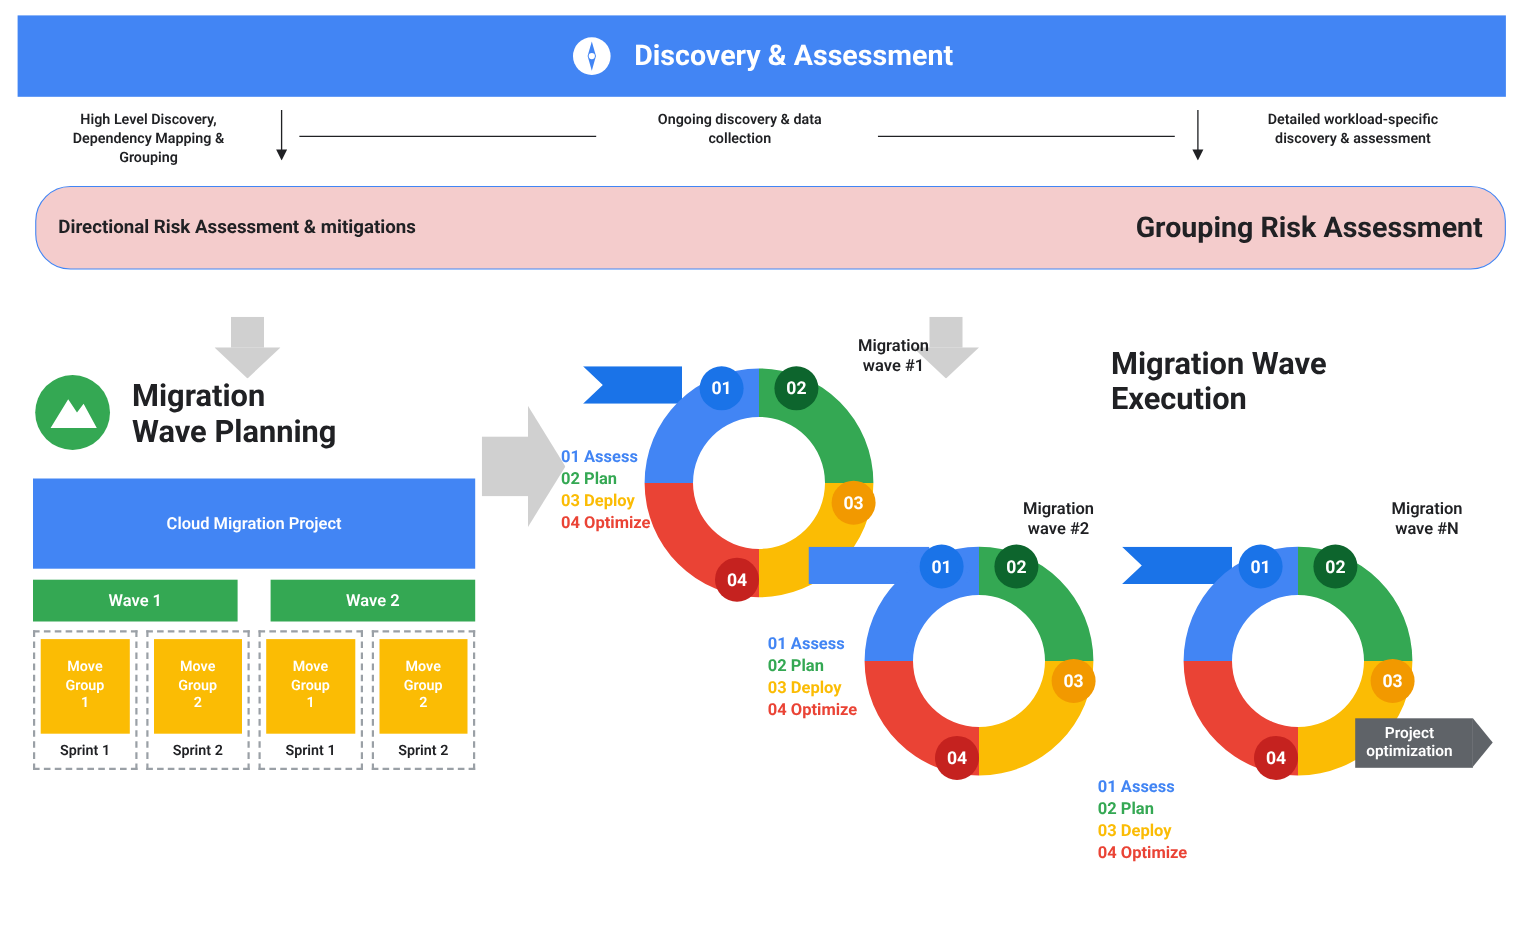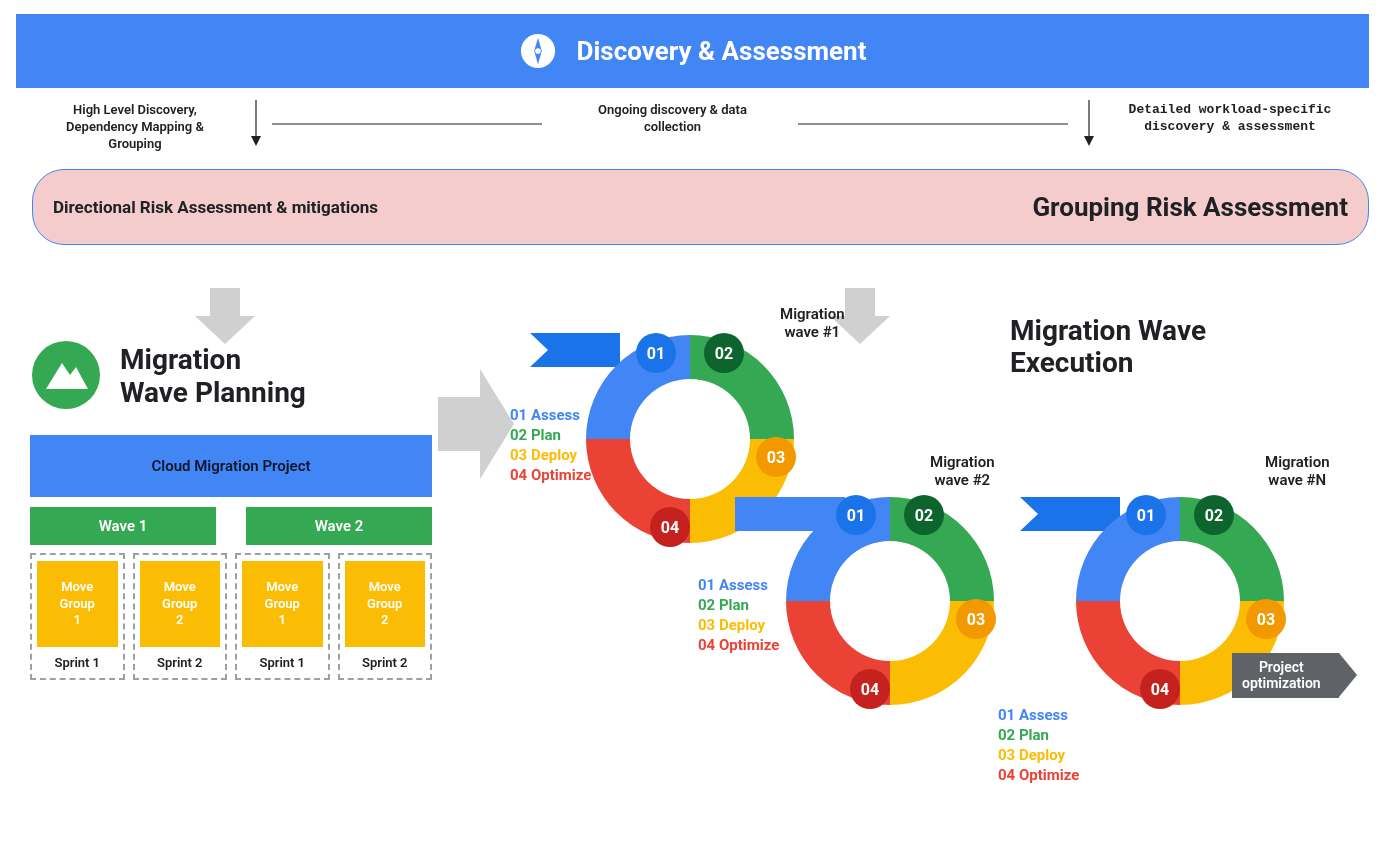--- a/index.html
+++ b/index.html
@@ -11,21 +11,21 @@
   .arrow-down { width: 12px; height: 44px; display: flex; align-items: flex-end; justify-content: center; }
   .arrow-right { flex: 1; height: 20px; display: flex; align-items: center; padding: 0 10px; margin-top: 12px; }
   .pink-band { background: #f4cccc; border: 1px solid #4285F4; display: flex; align-items: center; justify-content: space-between; padding: 22px 20px; font-weight: 700; }
   .pink-band .mid { font-size: 26px; }
   .pink-band .side { font-size: 17px; }
   .big-down { position: absolute; }
   .content-lower { position: relative; display: flex; margin-top: 60px; }
   .planning { width: 450px; position: relative; }
   .plan-head { display: flex; align-items: center; gap: 18px; margin: 0 0 20px 30px; }
   .plan-head .title { font-size: 28px; font-weight: 700; line-height: 1.15; }
-  .cmp { background: #4285F4; color: #0f172a; text-align: center; font-size: 15px; font-weight: 600; padding: 22px 0; margin: 0 18px 10px 30px; }
+  .cmp { background: #4285F4; color: #ffffff; text-align: center; font-size: 15px; font-weight: 600; padding: 32px 0; margin: 0 18px 10px 30px; }
   .waves-row { display: flex; gap: 30px; margin: 0 18px 8px 30px; }
   .wave { flex: 1; background: #34A853; color: #fff; text-align: center; font-size: 15px; font-weight: 600; padding: 10px 0; }
   .groups-row { display: flex; gap: 8px; margin: 0 18px 0 30px; }
   .group-box { flex: 1; border: 2px dashed #9aa0a6; padding: 6px 5px 8px 5px; text-align: center; }
   .move { background: #FBBC04; color: #fff; font-size: 13px; font-weight: 600; padding: 18px 0; line-height: 1.3; margin-bottom: 8px; }
   .sprint { font-size: 13px; font-weight: 600; }
   .big-right { position: absolute; }
   .exec { flex: 1; position: relative; }
   .exec-title { position: absolute; font-size: 28px; font-weight: 700; line-height: 1.15; left: 560px; top: 10px; }
   .wave-label { position: absolute; font-size: 15px; font-weight: 600; text-align: center; line-height: 1.25; }
@@ -75,21 +75,21 @@
         <line x1="0" y1="6" x2="98%" y2="6" stroke="#202124" stroke-width="1.2"></line>
         <polygon points="98%,1 100%,6 98%,11" fill="#202124" transform="translate(-2,0)"></polygon>
       </svg>
   </div>
   <div class="arrow-down">
     <svg width="12" height="46">
         <line x1="6" y1="0" x2="6" y2="38" stroke="#202124" stroke-width="1.2"></line>
         <polygon points="1,36 11,36 6,46" fill="#202124"></polygon>
       </svg>
   </div>
-  <div class="disc-col" style="width:270px;font-family:Liberation Mono, monospace;">Detailed workload-specific<br>discovery &amp; assessment</div>
+  <div class="disc-col" style="width:270px;">Detailed workload-specific<br>discovery &amp; assessment</div>
 </div>
 
 <div class="pink-band" style="margin: 6px 16px 0 32px; border-radius: 32px;">
   <span class="side">Directional Risk Assessment &amp; mitigations</span>
   <span class="mid">Grouping Risk Assessment</span>
 </div>
 
 <div class="big-down" style="left:195px; top:288px;">
   <svg width="60" height="56">
       <rect x="15" y="0" width="30" height="28" fill="#d0d0d0"></rect>

